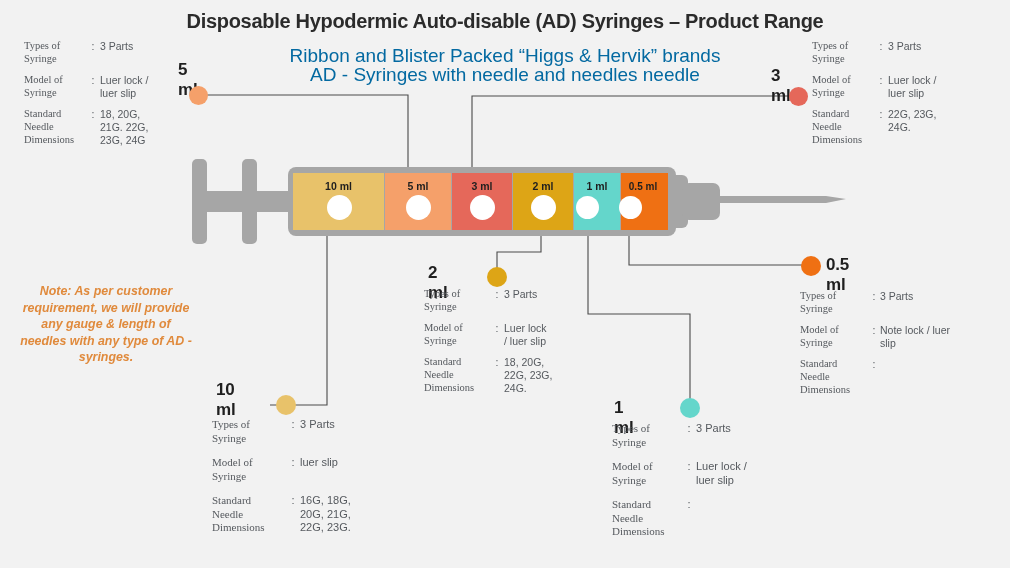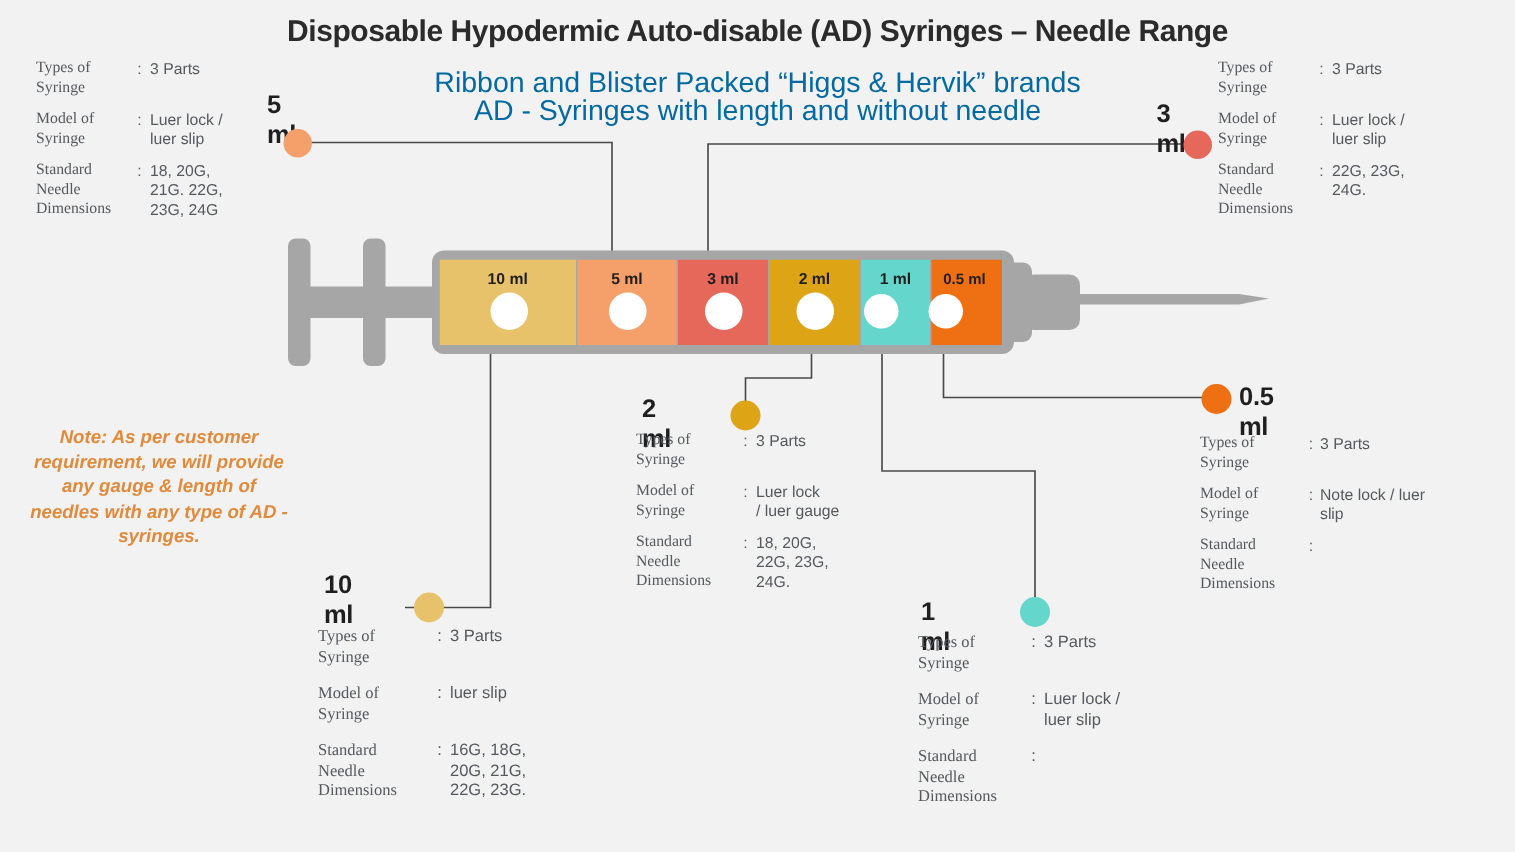--- a/index.html
+++ b/index.html
@@ -55,24 +55,24 @@
     position:absolute;text-align:center;
     font-size:10.5px;font-weight:bold;color:#1f1f1f;
   }
   .seghole{position:absolute;background:#ffffff;border-radius:50%;}
 </style>
 </head>
 <body>
 
 <div id="stage">
 
-  <div class="abs" id="title">Disposable Hypodermic Auto-disable (AD) Syringes – Needle Range</div>
+  <div class="abs" id="title">Disposable Hypodermic Auto-disable (AD) Syringes – Product Range</div>
   <div class="abs" id="subtitle">
     <div>Ribbon and Blister Packed “Higgs &amp; Hervik” brands</div>
-    <div>AD - Syringes with length and without needle</div>
+    <div>AD - Syringes with needle and needles needle</div>
   </div>
 
   <svg class="abs" style="left:0;top:0;width:1010px;height:568px;pointer-events:none;">
 
     <polyline points="198,95 408,95 408,205" fill="none" stroke="#4a4a4a" stroke-width="1.1"></polyline>
 
     <polyline points="798,96 472,96 472,205" fill="none" stroke="#4a4a4a" stroke-width="1.1"></polyline>
 
     <polyline points="327,205 327,405 270,405" fill="none" stroke="#4a4a4a" stroke-width="1.1"></polyline>
 
@@ -189,21 +189,21 @@
         <div class="lbl" style="width:66px;">Types of
 Syringe</div>
         <div class="col" style="width:14px;">:</div>
         <div class="val">3 Parts</div>
       </div>
       <div class="row">
         <div class="lbl" style="width:66px;">Model of
 Syringe</div>
         <div class="col" style="width:14px;">:</div>
         <div class="val">Luer lock
-/ luer gauge</div>
+/ luer slip</div>
       </div>
       <div class="row">
         <div class="lbl" style="width:66px;">Standard
 Needle
 Dimensions</div>
         <div class="col" style="width:14px;">:</div>
         <div class="val">18, 20G,
 22G, 23G,
 24G.</div>
       </div>

